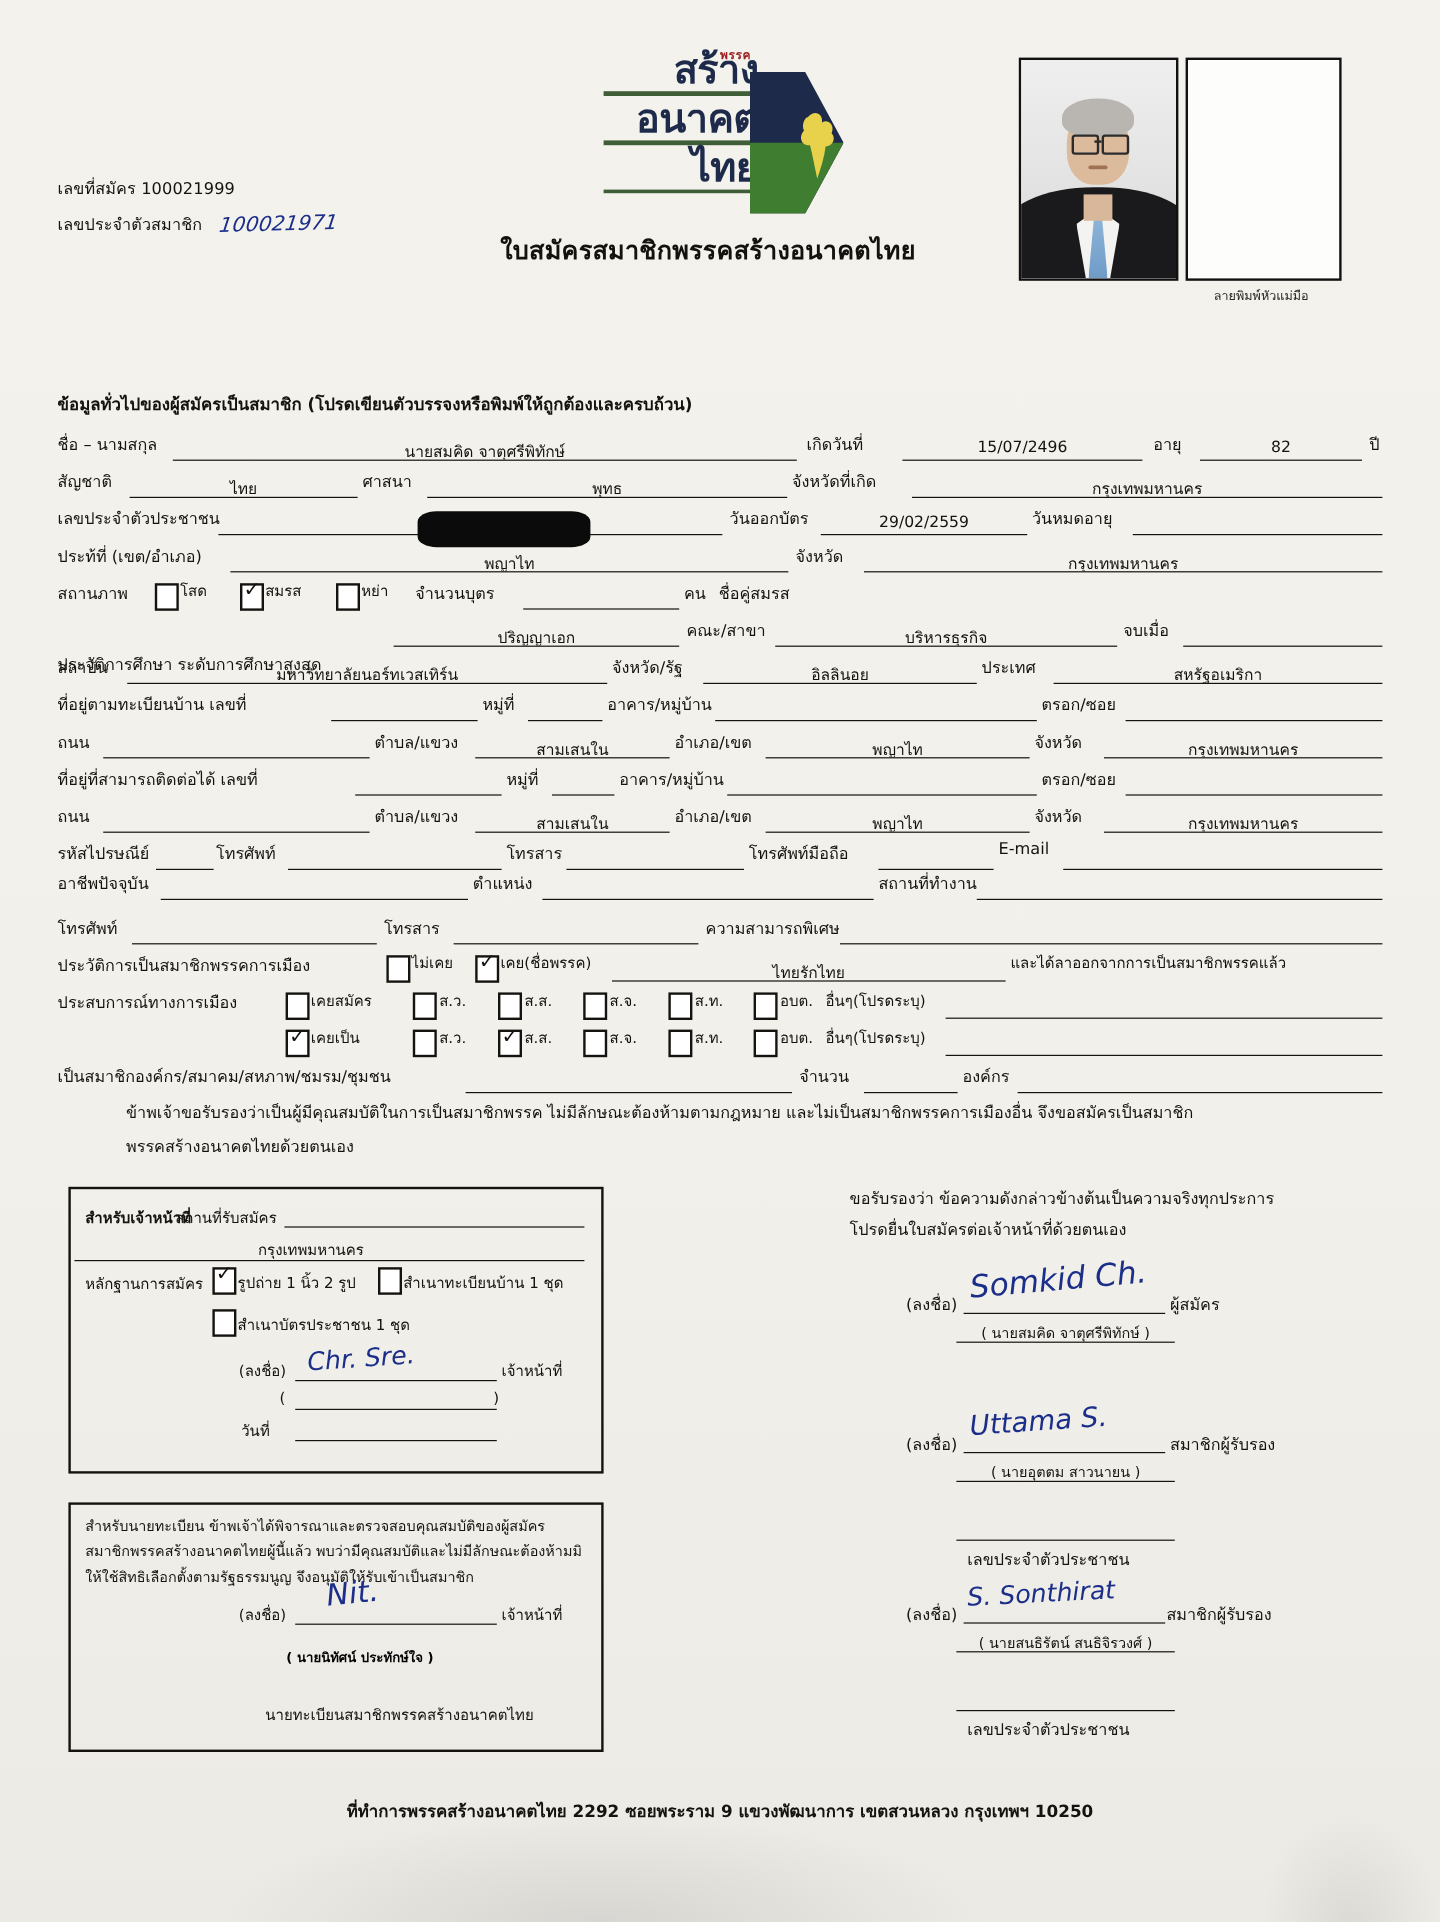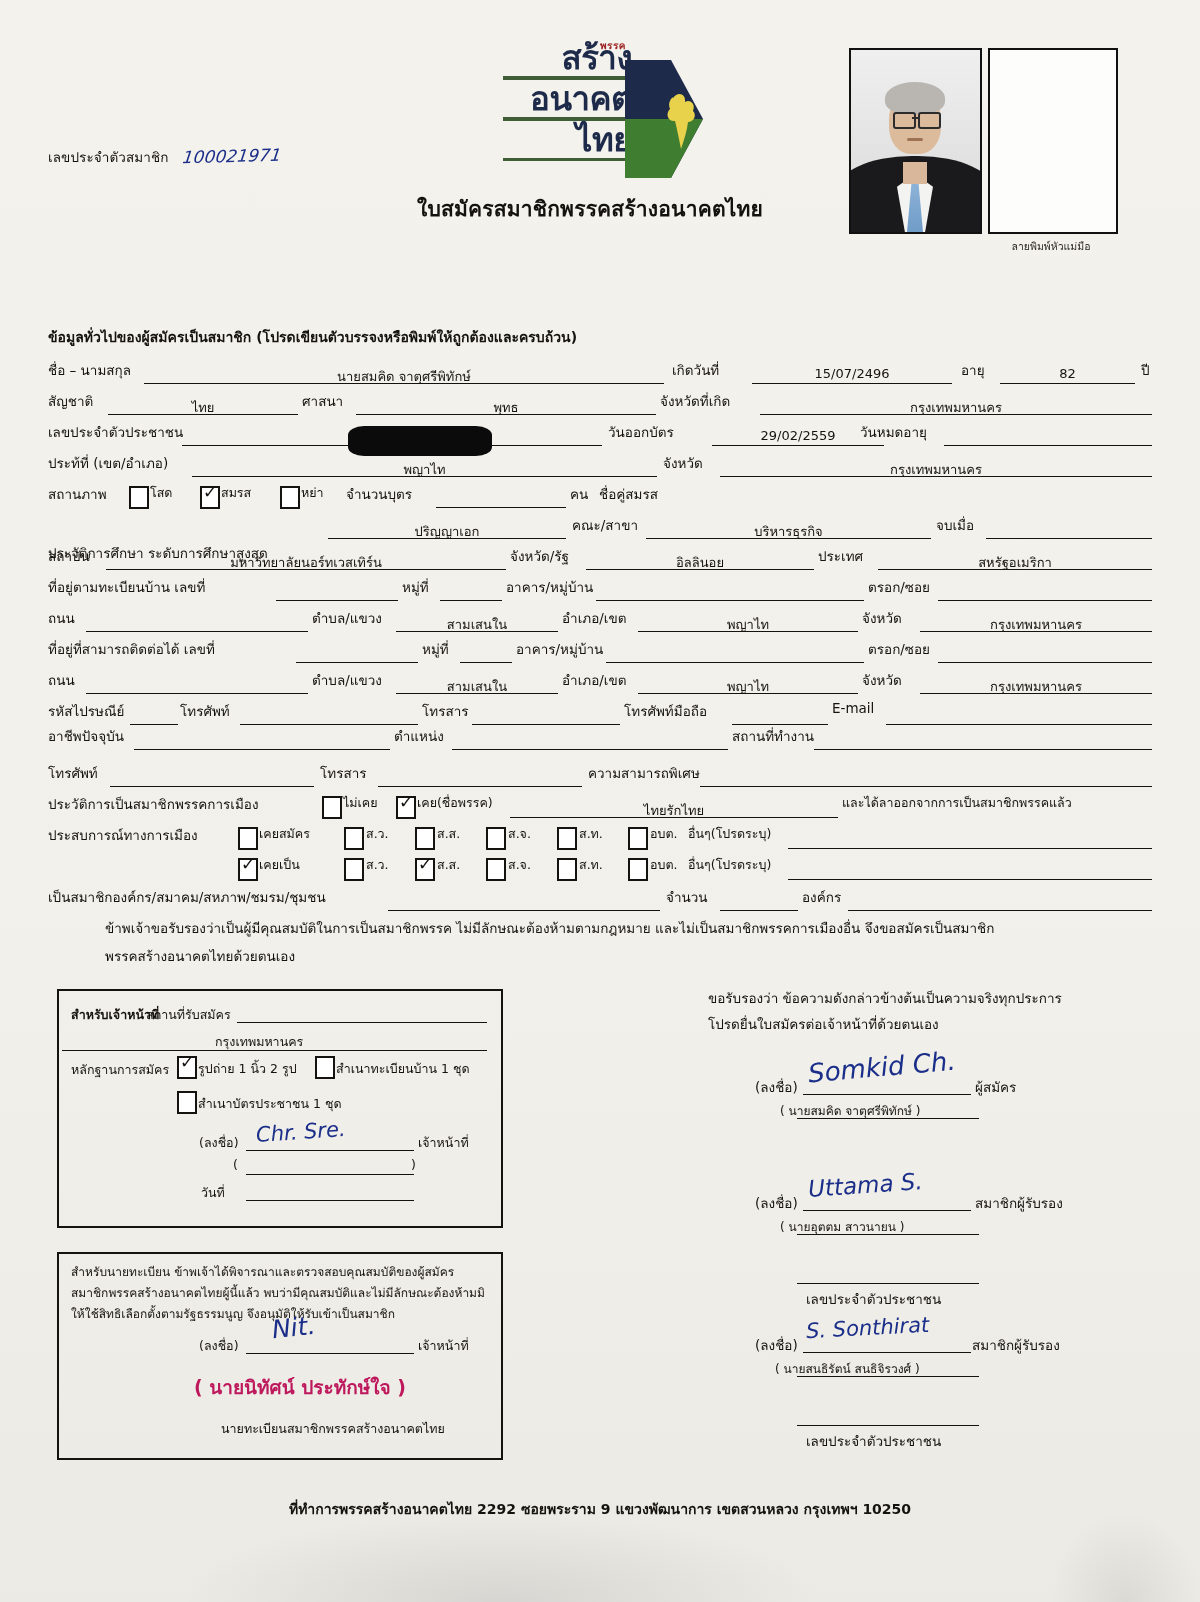--- a/index.html
+++ b/index.html
@@ -101,39 +101,40 @@
   .box{position:absolute;border:2px solid #15130f;background:transparent;}
   .box-txt{position:absolute;font-size:12.5px;color:#15130f;white-space:nowrap;}
   .box-txt.wrap{white-space:normal;line-height:1.75;}
   .uline{position:absolute;border-bottom:1.3px solid #15130f;height:0;}
   .sig{
     position:absolute;color:#1b2f8a;font-style:italic;
     font-family:"DejaVu Sans","Liberation Sans",sans-serif;
     white-space:nowrap;pointer-events:none;
   }
   .sig-name{
-    position:absolute;font-size:12px;color:#15130f;white-space:nowrap;
+    position:absolute;font-size:12px;color:#15130f;white-space:nowrap;text-align:center;
   }
   .sig-name-blue{
-    position:absolute;font-size:19px;color:#be185d;white-space:nowrap;text-align:center;font-weight:bold;
+    position:absolute;font-size:11px;color:#000000;white-space:nowrap;text-align:center;font-weight:bold;
   }
 
   .footer{
     position:absolute;left:0;top:1498px;width:1200px;text-align:center;
     font-size:14px;font-weight:bold;color:#15130f;
   }
 </style>
 </head>
 <body>
 
 <div class="page"></div>
 <div class="shadow-bl"></div>
 <div class="shadow-br"></div>
 
 <div class="hdr-left">
+  <div class="hdr-line">เลขที่สมัคร 100021999</div>
   <div class="hdr-line">
     <span>เลขประจำตัวสมาชิก</span>
     <span class="hand" style="margin-left:10px;">100021971</span>
   </div>
 </div>
 
 <div class="logo">
   <div class="logo-txt">
     <div style="position:relative;">
       <div class="logo-pr">พรรค</div>
@@ -192,21 +193,21 @@
   <div class="fill" style="left:308px;width:300px;"><span>พุทธ</span></div>
   <div class="lbl" style="left:612px;">จังหวัดที่เกิด</div>
   <div class="fill" style="left:712px;width:392px;"><span>กรุงเทพมหานคร</span></div>
 </div>
 
 <div class="row" style="top:420px;">
   <div class="lbl" style="left:0;">เลขประจำตัวประชาชน</div>
   <div class="fill" style="left:134px;width:420px;"><span></span></div>
   <div class="redact" style="left:300px;top:6px;width:144px;height:30px;"></div>
   <div class="lbl" style="left:560px;">วันออกบัตร</div>
-  <div class="fill" style="left:664px;width:172px;margin-top:32px;"><span>29/02/2559</span></div>
+  <div class="fill" style="left:636px;width:172px;margin-top:32px;"><span>29/02/2559</span></div>
   <div class="lbl" style="left:812px;">วันหมดอายุ</div>
   <div class="fill" style="left:896px;width:208px;"><span></span></div>
 </div>
 
 <div class="row" style="top:451px;">
   <div class="lbl" style="left:0;">ประท้ที่ (เขต/อำเภอ)</div>
   <div class="fill" style="left:144px;width:465px;"><span>พญาไท</span></div>
   <div class="lbl" style="left:615px;">จังหวัด</div>
   <div class="fill" style="left:672px;width:432px;"><span>กรุงเทพมหานคร</span></div>
 </div>

